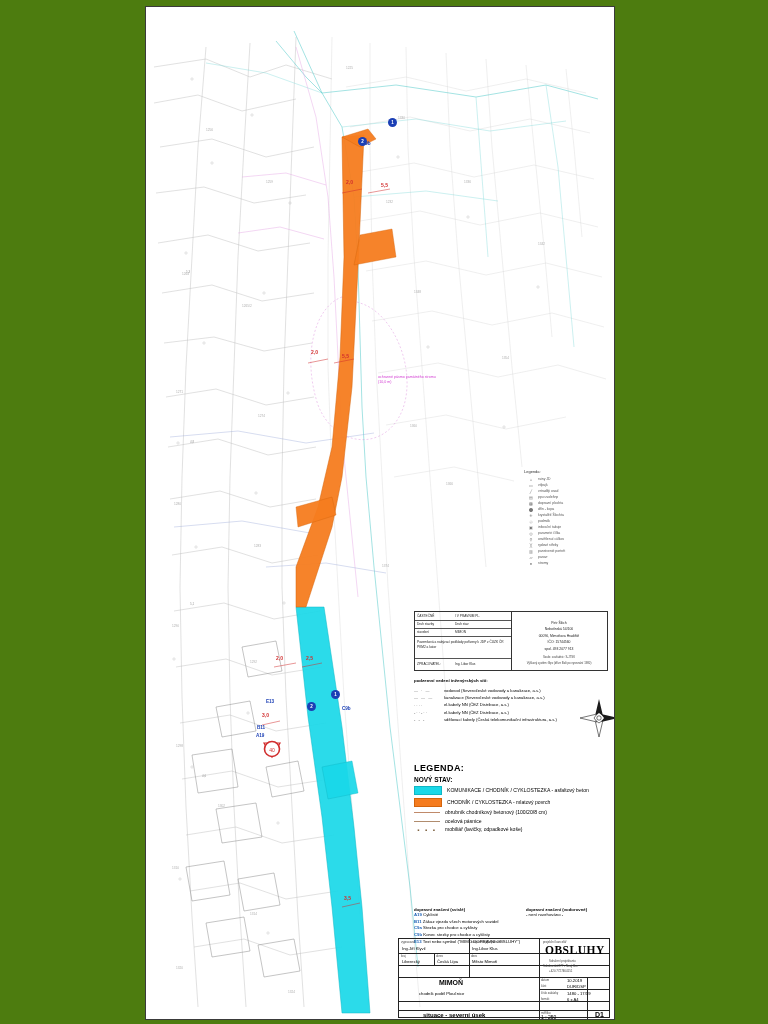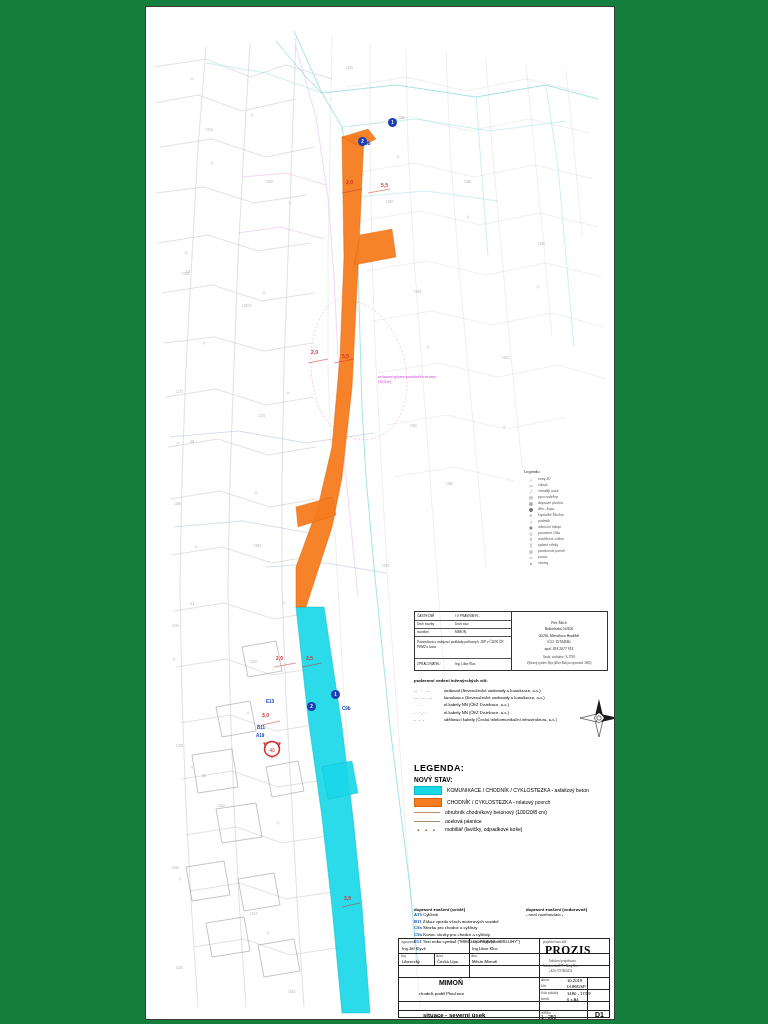--- a/index.html
+++ b/index.html
@@ -1,17 +1,17 @@
 <!DOCTYPE html>
 <html><head>
 <meta charset="utf-8">
 <style>
   html,body{margin:0;padding:0;background:#ffffff;}
   body{width:768px;height:1024px;font-family:"Liberation Sans",sans-serif;overflow:hidden;}
-  #sheet{position:relative;width:768px;height:1024px;background:#15803d;}
+  #sheet{position:relative;width:768px;height:1024px;background:#4d7c0f;}
   .drawing{position:absolute;left:145px;top:6px;width:468px;height:1012px;background:#ffffff;border:1px solid #3a3a3a;overflow:hidden;}
   svg{display:block;}
 
   
   .legend{position:absolute;left:268px;top:756px;width:196px;}
   .legend-title{font-size:9px;font-weight:bold;letter-spacing:.4px;color:#000;}
   .legend-sub{font-size:6.5px;font-weight:bold;color:#000;margin-top:3px;}
   .lg-row{display:flex;align-items:center;margin-top:3px;}
   .lg-sw{width:26px;height:7px;margin-right:5px;flex:0 0 26px;}
   .lg-lbl{font-size:5.1px;color:#000;line-height:1.1;}
@@ -463,20 +463,20 @@
       <div class="tb-lab" style="left:142px;top:39px;">datum</div>
       <div class="tb-t" style="left:168px;top:39px;">10.2019</div>
       <div class="tb-lab" style="left:142px;top:45px;">část</div>
       <div class="tb-t" style="left:168px;top:45px;">DUR/DSP</div>
       <div class="tb-lab" style="left:142px;top:51.5px;">číslo zakázky</div>
       <div class="tb-t" style="left:168px;top:51.5px;">1480 - 17/19</div>
       <div class="tb-lab" style="left:142px;top:58px;">formát</div>
       <div class="tb-t" style="left:168px;top:58px;">6 x A4</div>
 
       <div class="tb-lab" style="left:144px;top:1px;">projekční kancelář</div>
-      <div class="tb-logo" style="left:146px;top:5px;">PROZIS</div>
+      <div class="tb-logo" style="left:146px;top:5px;">OBSLUHY</div>
       <div class="tb-lab" style="left:150px;top:20px;">Sdružení projektantů</div>
       <div class="tb-lab" style="left:144px;top:25px;">Sokolovská 277 - Nový Bor</div>
       <div class="tb-lab" style="left:150px;top:30px;">+420 7727464151</div>
     </div>
 
   </div>
 </div>
 
 </body></html>

